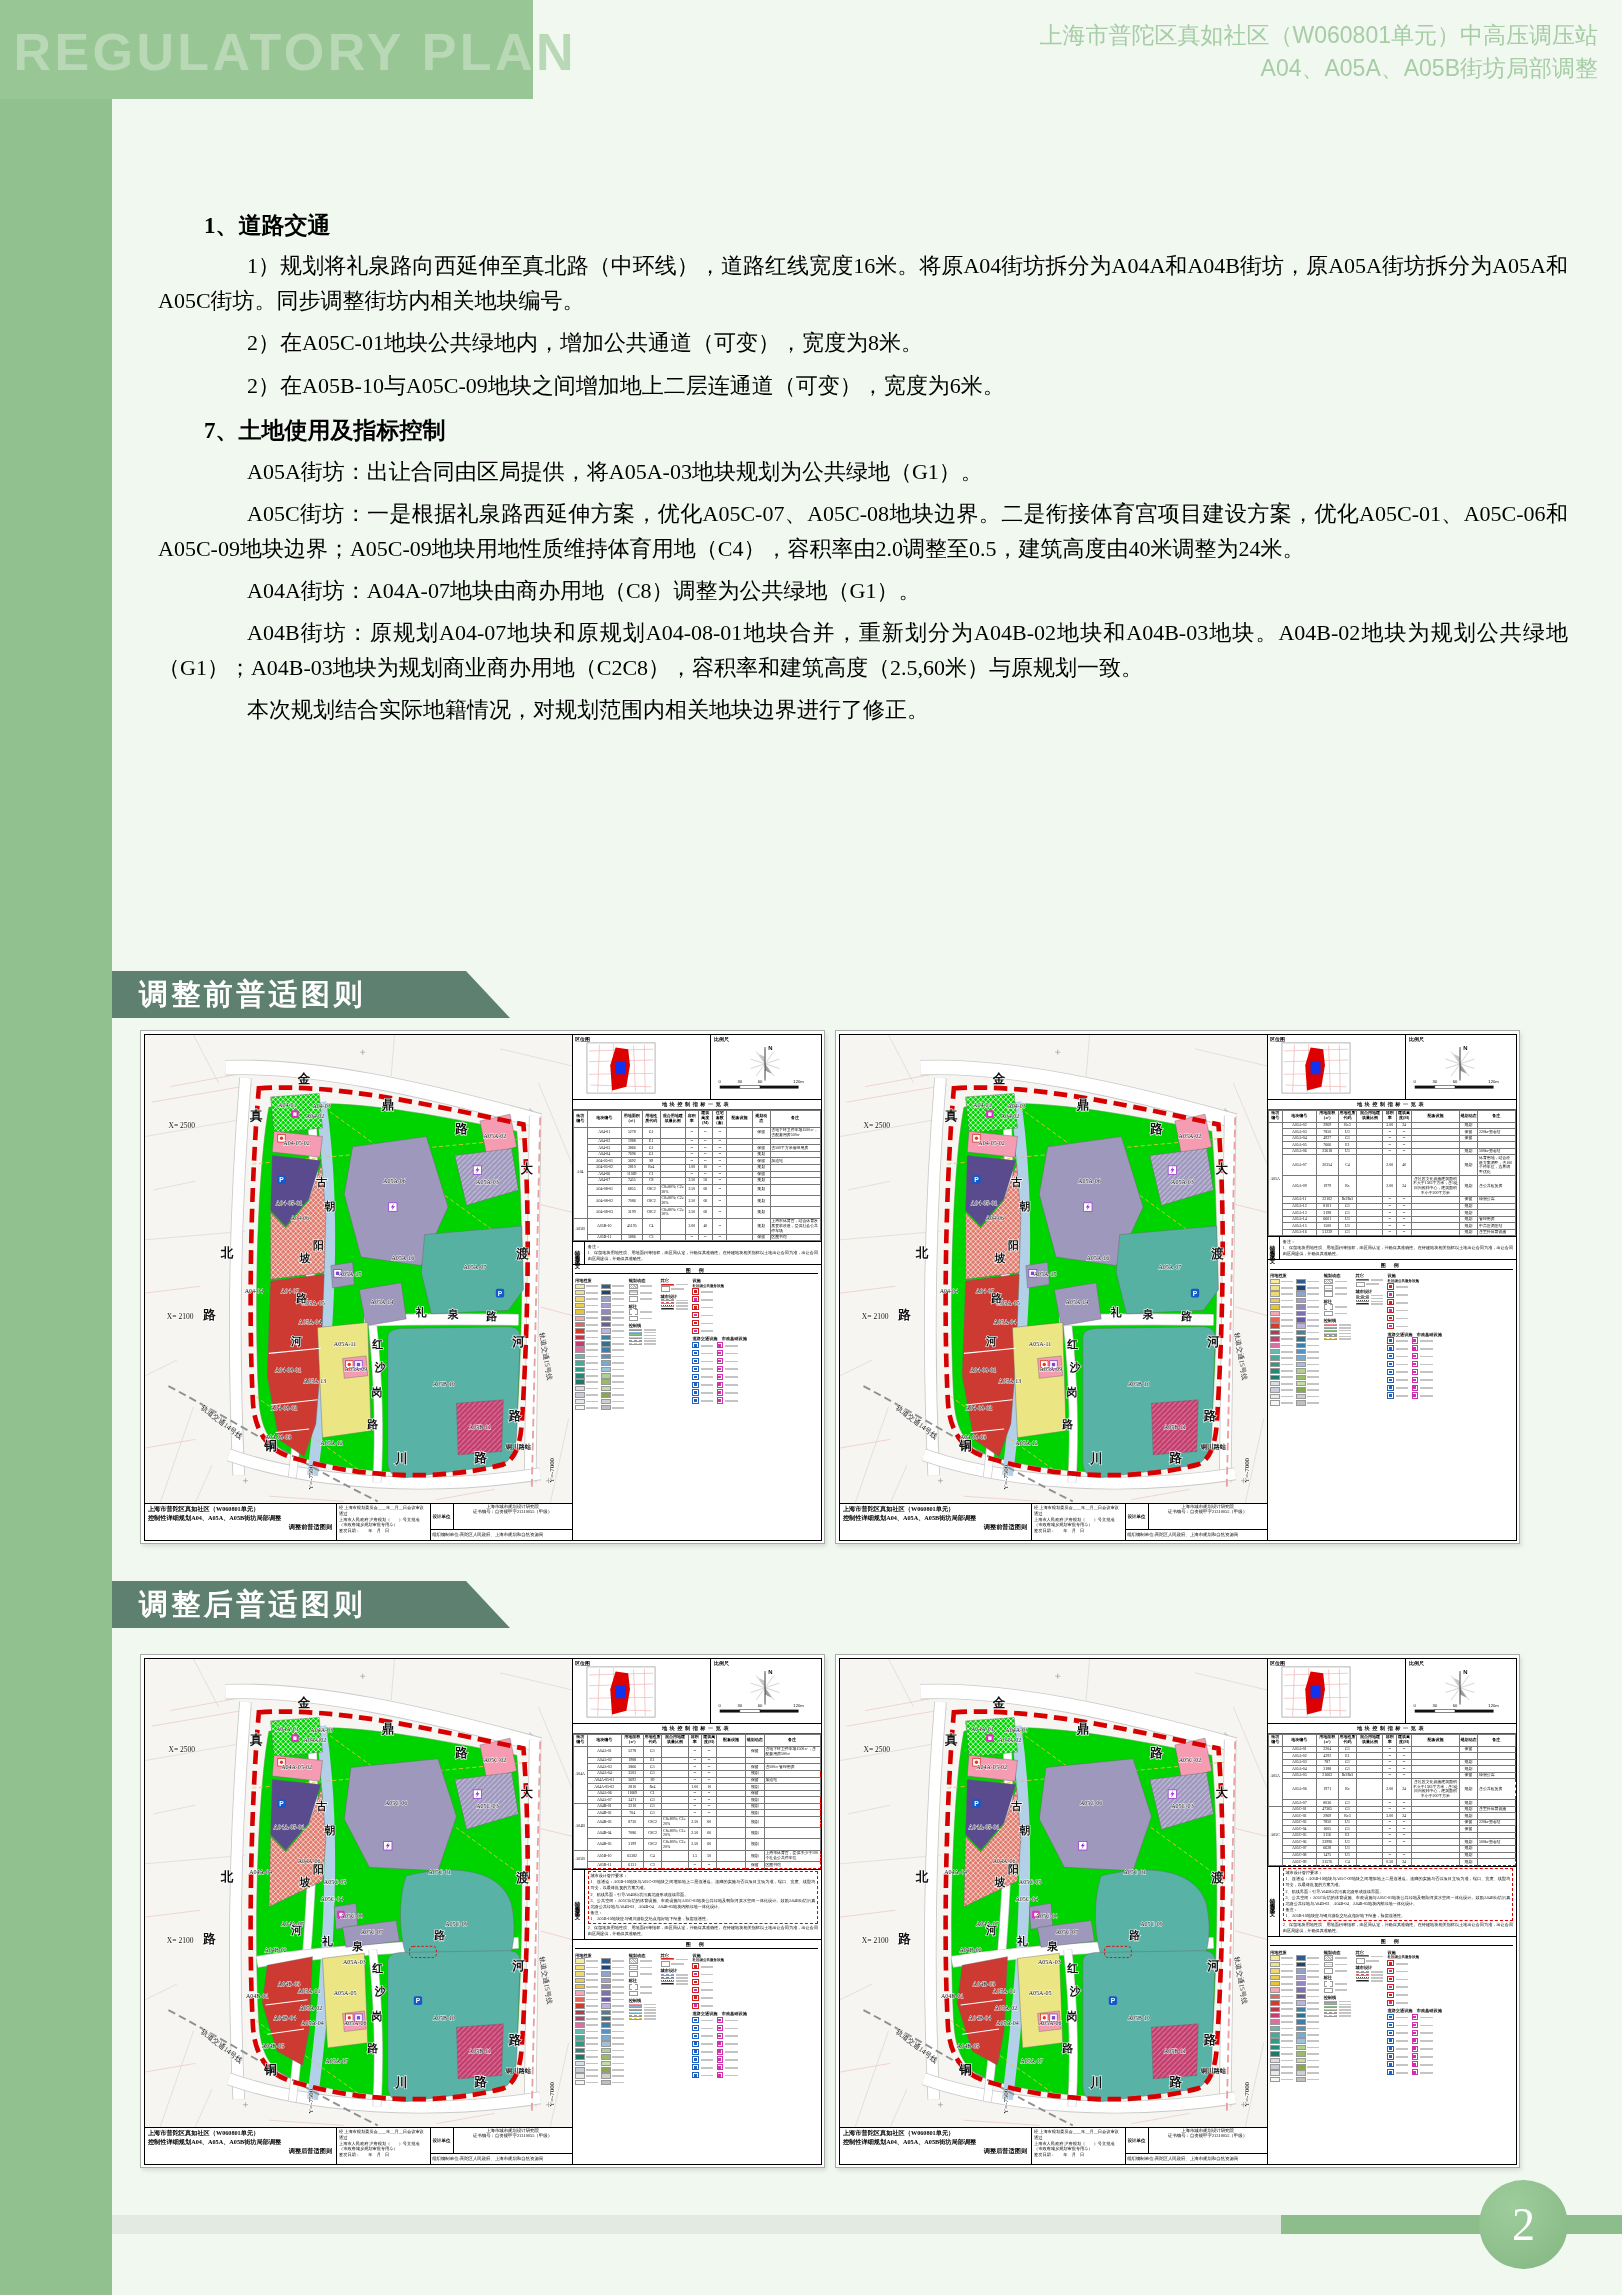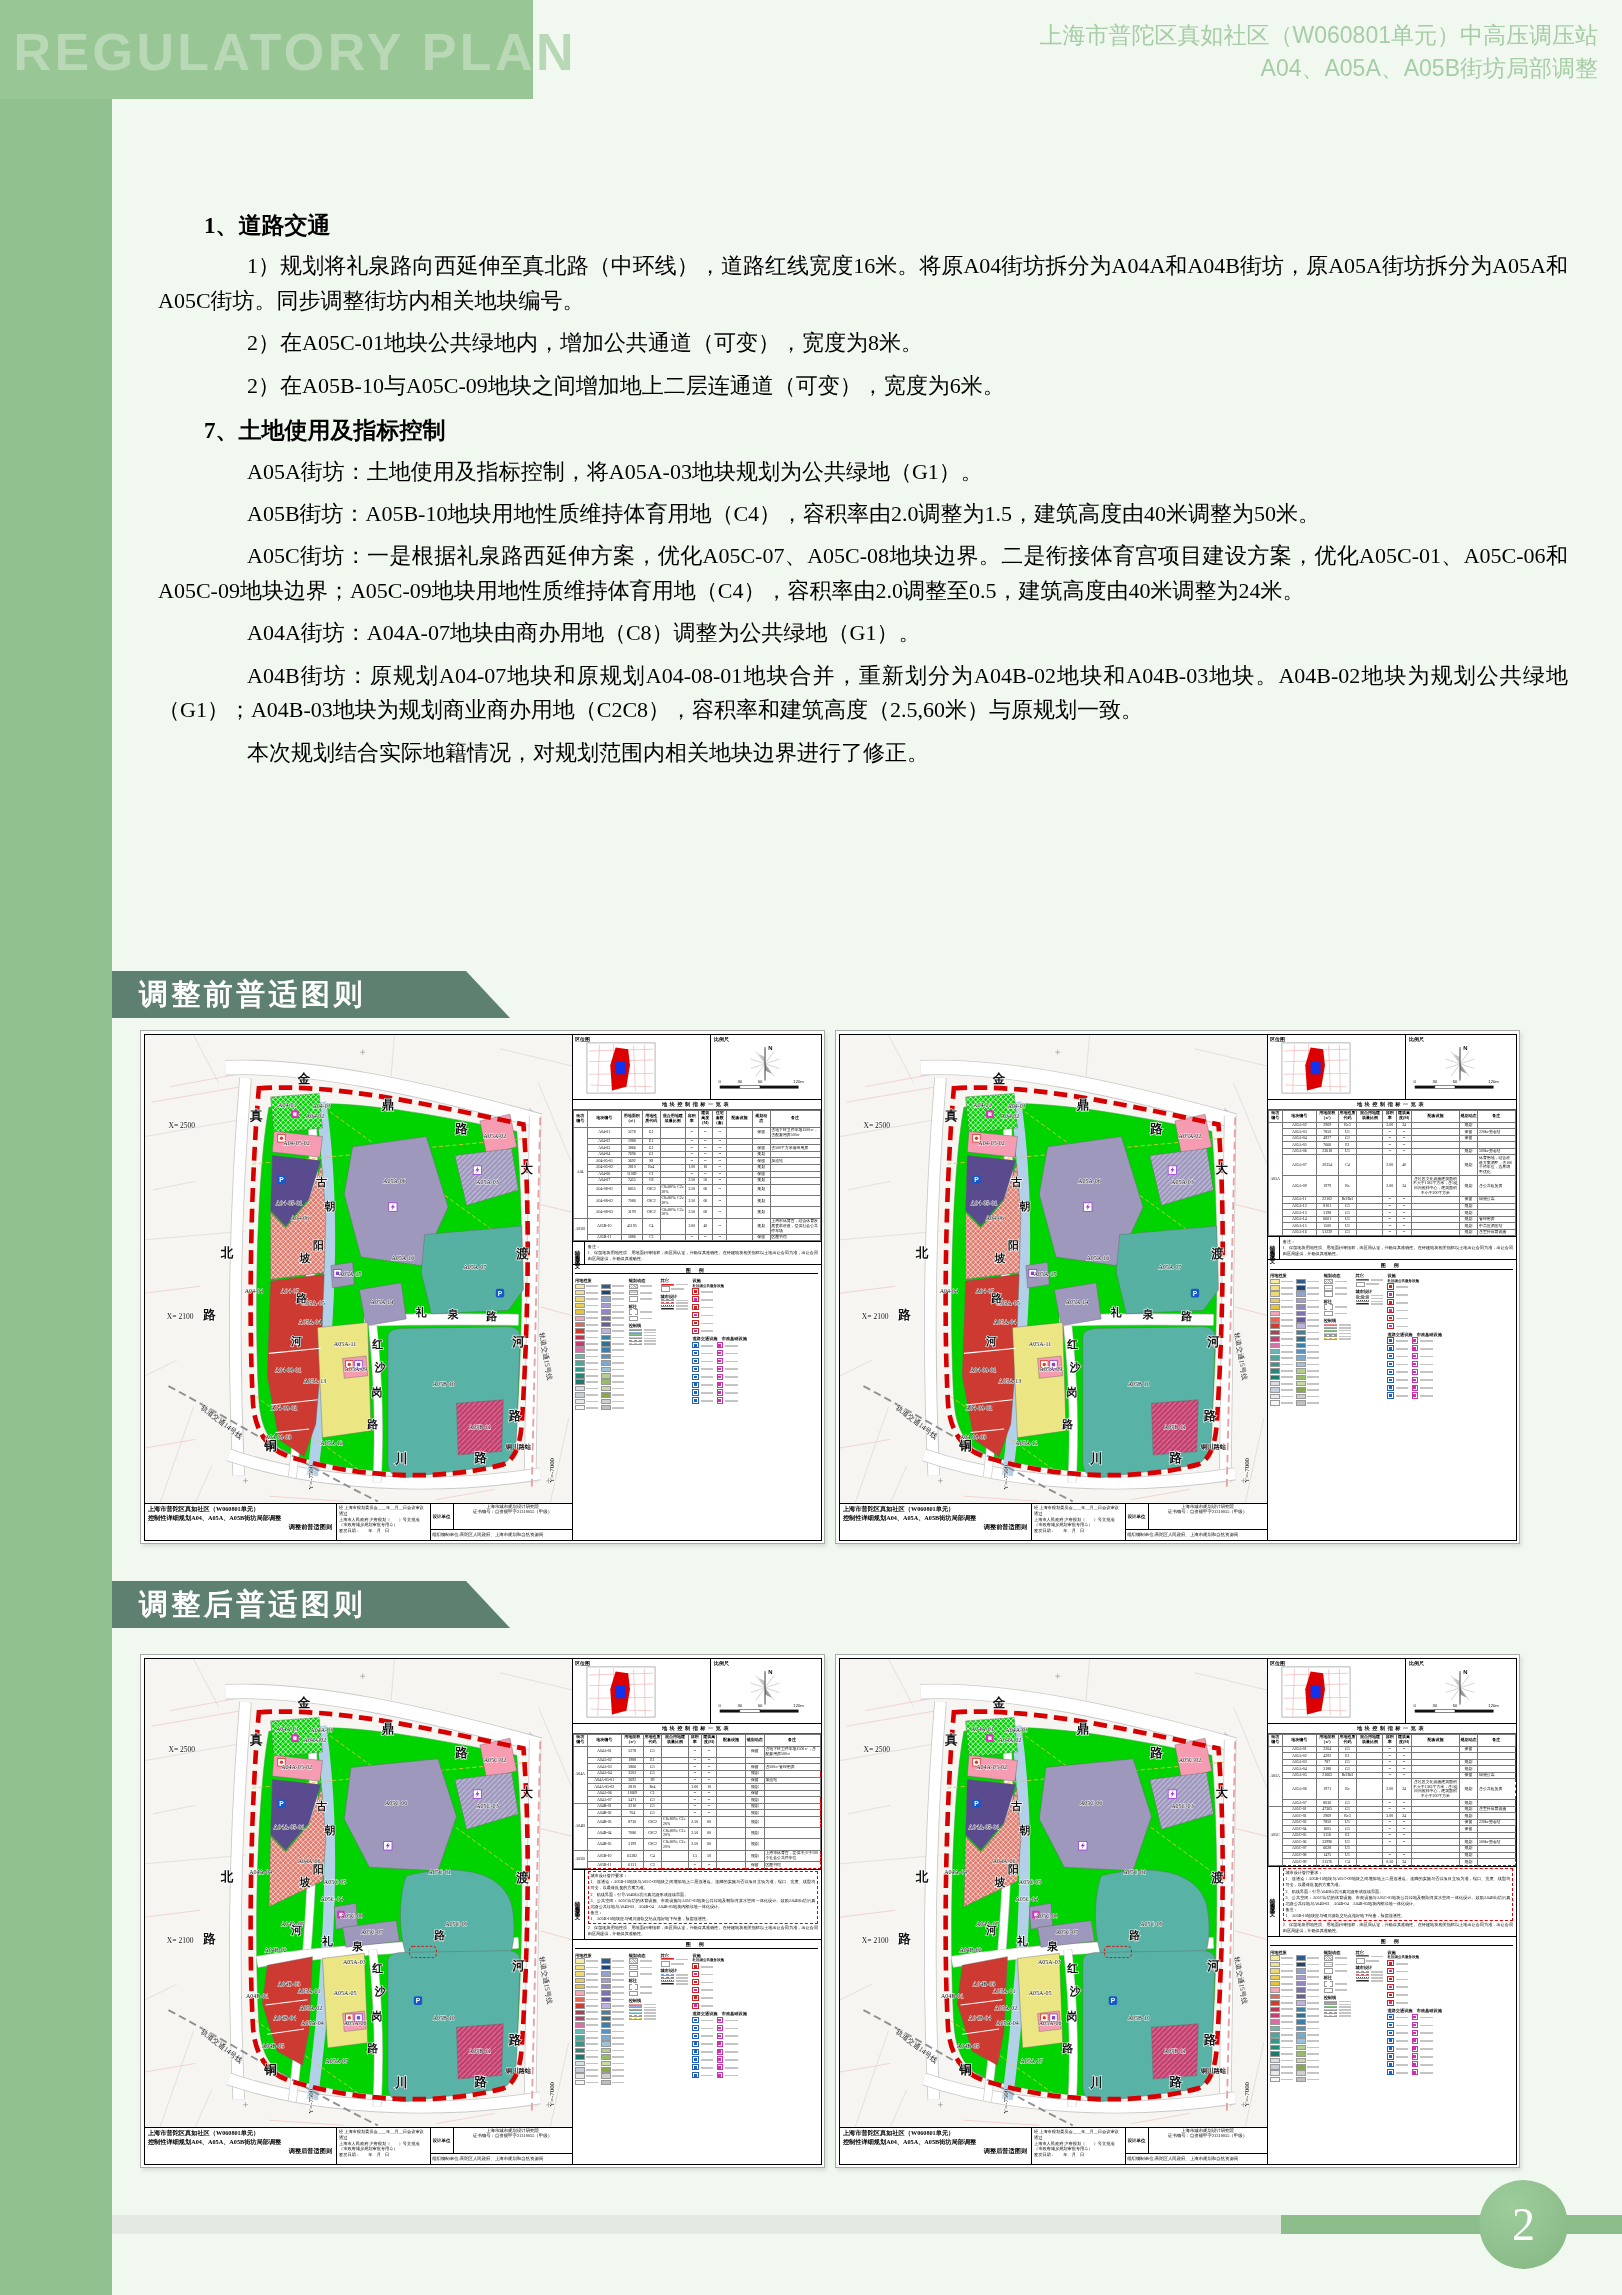--- a/index.html
+++ b/index.html
@@ -102,22 +102,21 @@
     <div>上海市普陀区真如社区（W060801单元）中高压调压站</div>
     <div>A04、A05A、A05B街坊局部调整</div>
   </div>
 
   <div class="content" id="content">
       <div class="ct-h">1、道路交通</div>
       <div class="ct-p">1）规划将礼泉路向西延伸至真北路（中环线），道路红线宽度16米。将原A04街坊拆分为A04A和A04B街坊，原A05A街坊拆分为A05A和A05C街坊。同步调整街坊内相关地块编号。</div>
       <div class="ct-p">2）在A05C-01地块公共绿地内，增加公共通道（可变），宽度为8米。</div>
       <div class="ct-p">2）在A05B-10与A05C-09地块之间增加地上二层连通道（可变），宽度为6米。</div>
       <div class="ct-h">7、土地使用及指标控制</div>
-      <div class="ct-p">A05A街坊：土地使用及指标控制，将A05A-03地块规划为公共绿地（G1）。</div>
-      <div class="ct-p">A05B街坊：A05B-10地块用地性质维持体育用地（C4），容积率由2.0调整为1.5，建筑高度由40米调整为50米。</div>
+      <div class="ct-p">A05A街坊：出让合同由区局提供，将A05A-03地块规划为公共绿地（G1）。</div>
       <div class="ct-p">A05C街坊：一是根据礼泉路西延伸方案，优化A05C-07、A05C-08地块边界。二是衔接体育宫项目建设方案，优化A05C-01、A05C-06和A05C-09地块边界；A05C-09地块用地性质维持体育用地（C4），容积率由2.0调整至0.5，建筑高度由40米调整为24米。</div>
       <div class="ct-p">A04A街坊：A04A-07地块由商办用地（C8）调整为公共绿地（G1）。</div>
       <div class="ct-p">A04B街坊：原规划A04-07地块和原规划A04-08-01地块合并，重新划分为A04B-02地块和A04B-03地块。A04B-02地块为规划公共绿地（G1）；A04B-03地块为规划商业商办用地（C2C8），容积率和建筑高度（2.5,60米）与原规划一致。</div>
       <div class="ct-p">本次规划结合实际地籍情况，对规划范围内相关地块边界进行了修正。</div>
     </div>
 
   <div class="banner b2">
     <span>调整前普适图则</span>
   </div>
   <div class="prow rb" id="row-rb">

